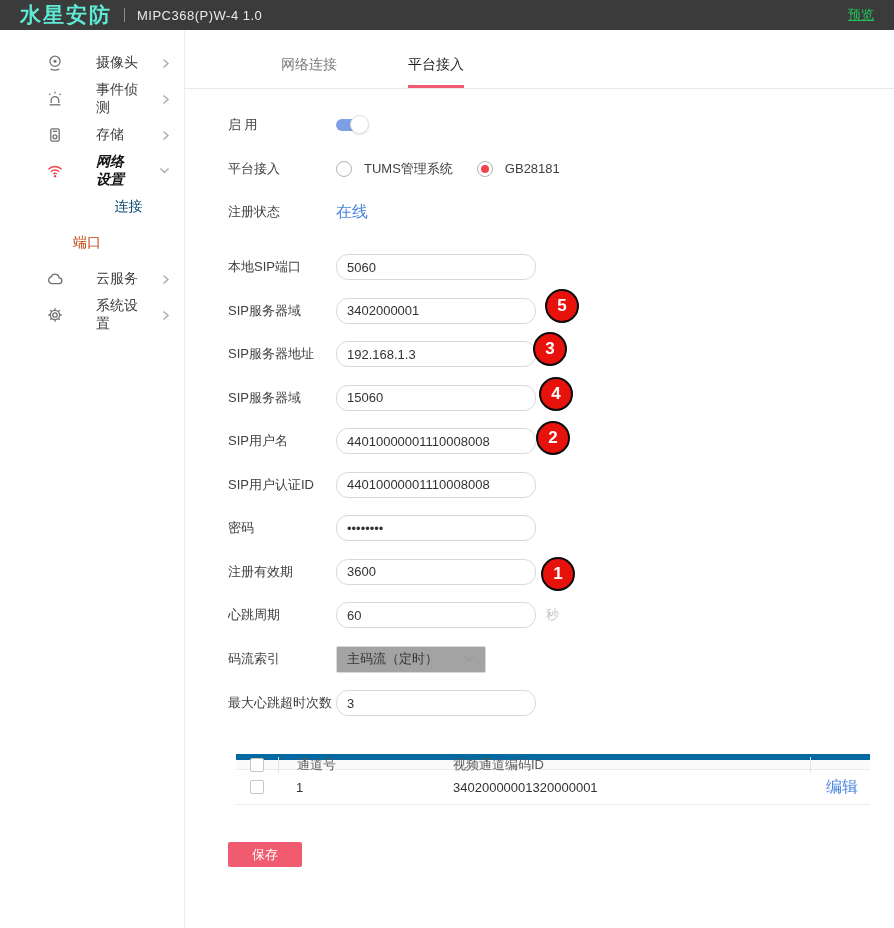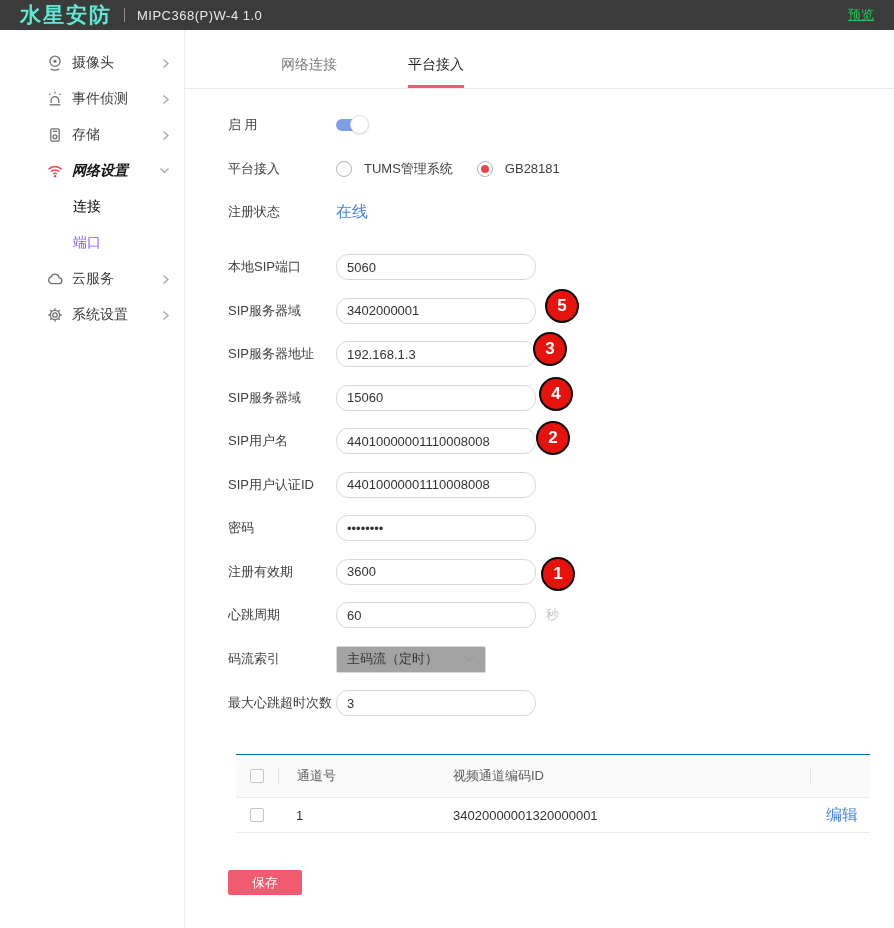--- a/index.html
+++ b/index.html
@@ -12,28 +12,28 @@
   .topbar-divider { width:1px; height:14px; background:#8a8a8a; margin:0 12px; }
   .model { color:#e9e9e9; font-size:13px; letter-spacing:.5px; }
   .preview { margin-left:auto; color:#22c55e; font-size:13px; cursor:pointer;text-decoration:underline; }
 
   
   .layout { display:flex; height:898px; }
   .sidebar { width:185px; border-right:1px solid #ececec; padding-top:15px; flex-shrink:0; }
   .main { flex:1; position:relative; }
 
   
-  .side-item { height:36px; display:flex; align-items:center; padding:0 14px 0 46px; font-size:14px; cursor:pointer; }
+  .side-item { height:36px; display:flex; align-items:center; padding:0 14px 0 46px; font-size:14px; cursor:pointer;gap:24px; }
   .side-item .icon { width:18px; height:18px; margin-right:8px; display:flex; align-items:center; justify-content:center; }
   .side-item .lbl { color:#3d3d3d; }
   .side-item.active .lbl { color:#141414; font-weight:bold;font-style:italic; }
   .side-item .chev { margin-left:auto; display:flex; }
   .side-sub { height:36px; display:flex; align-items:center; padding-left:73px; font-size:14px; cursor:pointer; }
-  .side-sub.current { color:#000000; }
-  .side-sub.dim { color:#8b5cf6; }
+  .side-sub.current { color:#0c4a6e;justify-content:center; }
+  .side-sub.dim { color:#c2410c; }
 
   
   .tabs { height:59px; display:flex; align-items:flex-end; padding-left:96px; border-bottom:1px solid #e9e9e9; }
   .tab { font-size:14px; padding-bottom:14px; margin-right:71px; color:#7a7a7a; cursor:pointer; position:relative; }
   .tab.active { color:#1f1f1f; }
   .tab.active::after { content:""; position:absolute; left:0; right:0; bottom:0; height:3px; background:#f15b70; }
 
   
   .form { padding:23px 0 0 43px; }
   .frow { display:flex; align-items:center; min-height:26px; margin-bottom:17.5px; }
@@ -59,22 +59,22 @@
   .radio-dot { width:8px; height:8px; border-radius:50%; background:#f2434e; }
   .radio-lbl { margin-left:12px; font-size:13px; color:#404040; }
 
   
   .fselect { width:150px; height:27px; border:1px solid #d9d9d9; border-radius:2px;
     display:flex; align-items:center; padding:0 10px; font-size:13px; color:#333; cursor:pointer; background:#a3a3a3; }
   .fselect .sel-chev { margin-left:auto; display:flex; }
 
   
   .table { width:634px; margin:38px 0 0 51px; border:0; font-size:13px; }
-  .t-head { display:flex; align-items:center; height:44px; background:#fafafa;
-    border-top:1px solid #0369a1; border-bottom:1px solid #ececec; color:#5c5c5c; }
+  .t-head { display:flex; align-items:center; height:16px; background:#fafafa;
+    border-top:6px solid #0369a1; border-bottom:1px solid #ececec; color:#5c5c5c; }
   .t-row { display:flex; align-items:center; height:35px; background:#fff; border-bottom:1px solid #ececec; color:#333; }
   .c-check { width:42px; display:flex; align-items:center; padding-left:14px; flex-shrink:0; }
   .c-channel { width:175px; padding-left:18px; flex-shrink:0; }
   .c-encode { flex:1; }
   .c-action { width:60px; text-align:right; padding-right:12px; flex-shrink:0; }
   .t-head .c-channel, .t-head .c-action { border-left:1px solid #e3e3e3; height:16px; line-height:16px; }
   .checkbox { width:14px; height:14px; border:1px solid #c6c6c6; border-radius:2px; background:#fff; cursor:pointer; }
 
   
   .save-btn { display:block; width:74px; height:25px; margin:37px 0 0 43px; background:#f15b70;

